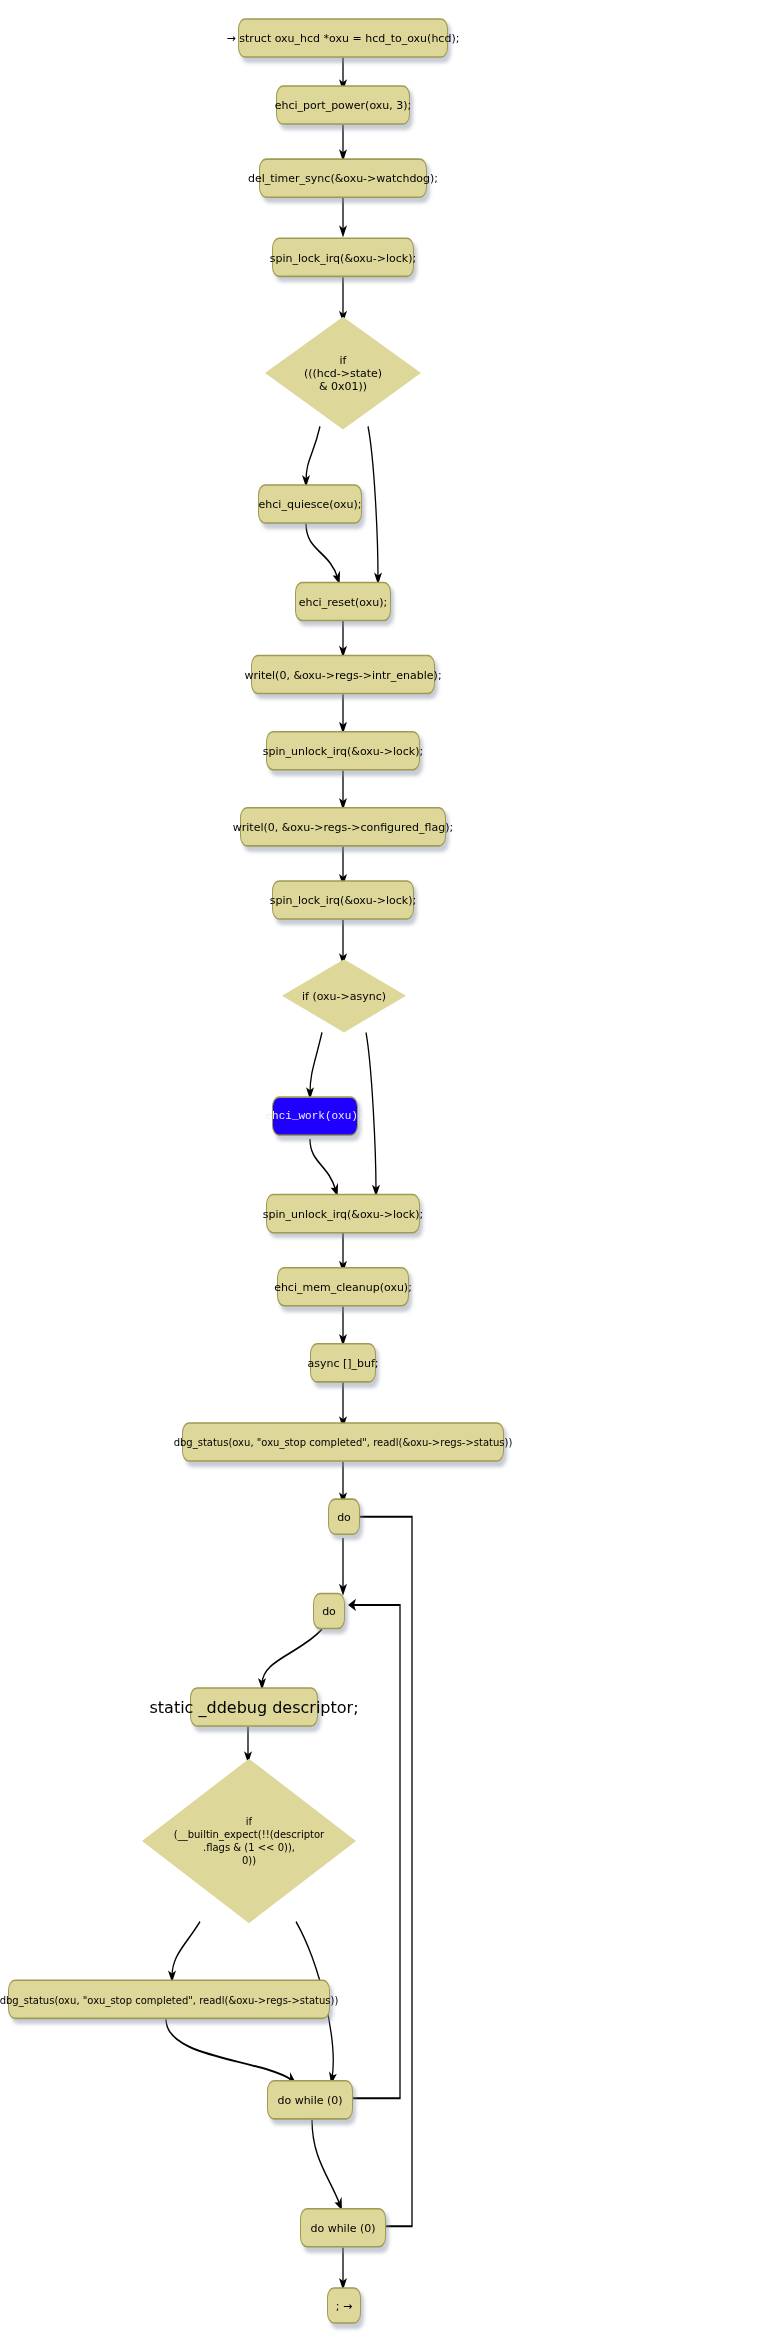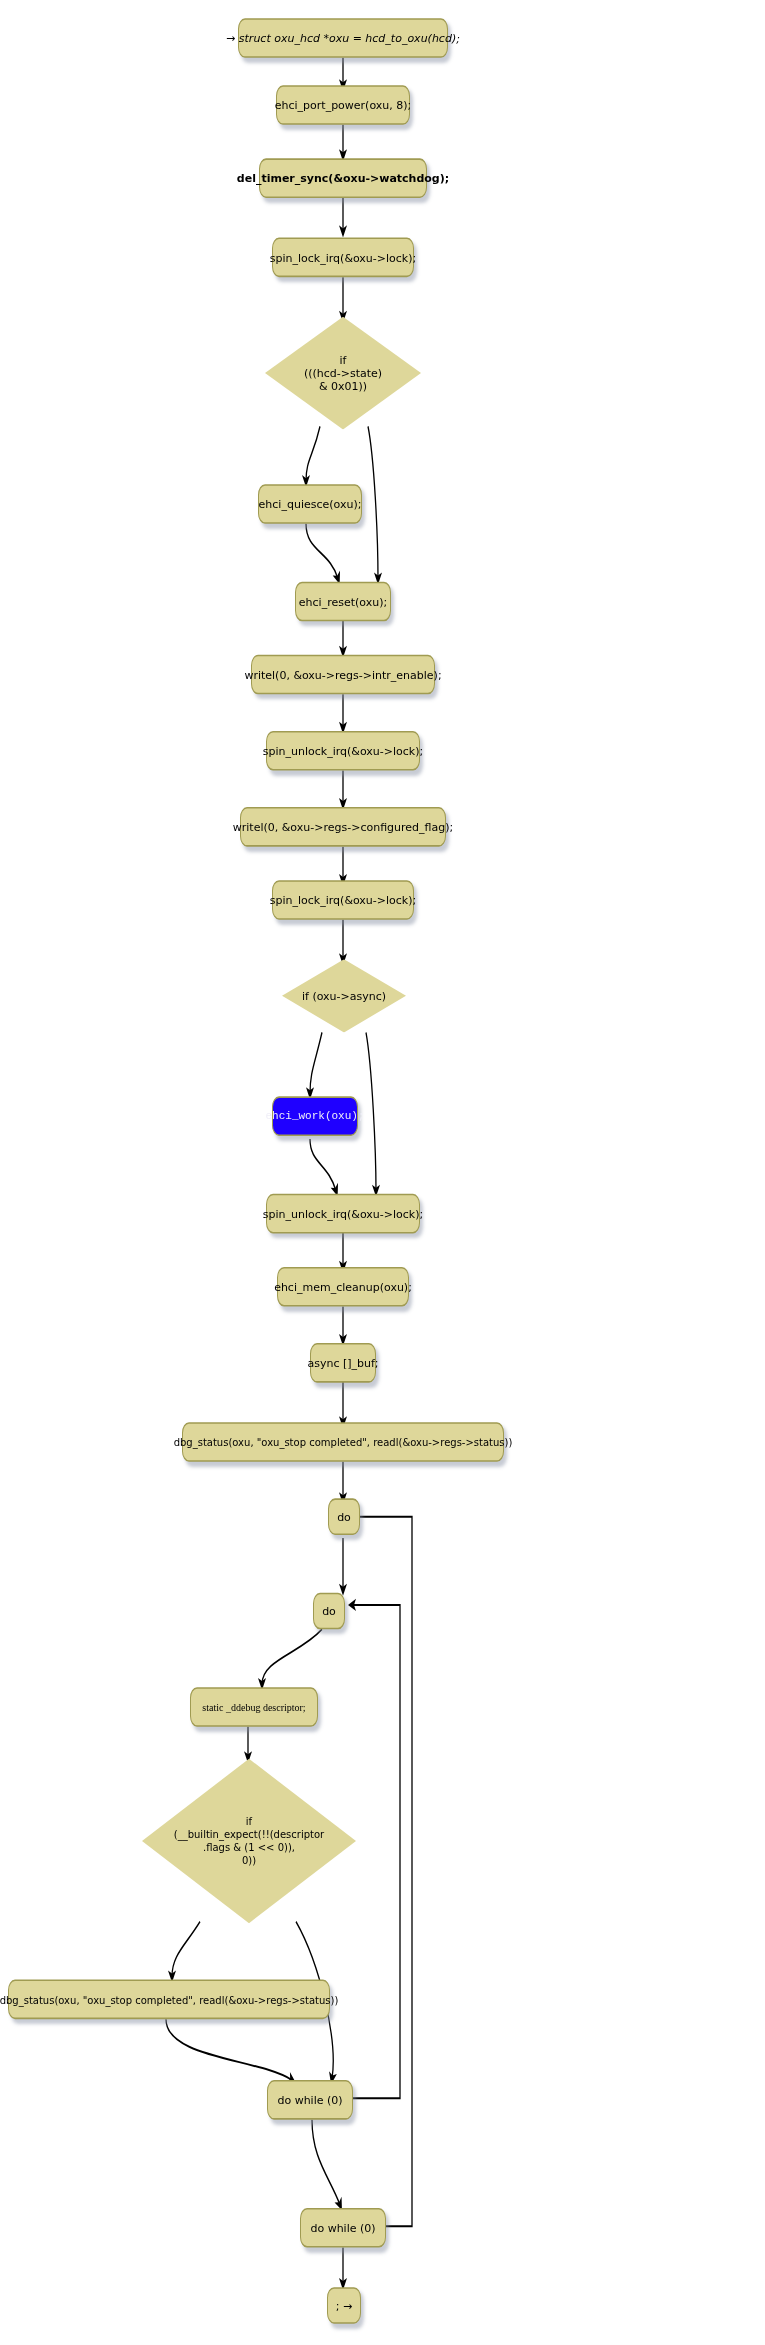--- a/index.html
+++ b/index.html
@@ -131,29 +131,29 @@
 
     <g stroke="#000000" stroke-width="1.3" fill="none">
 
       <path d="M353,1378 L400,1378 L400,1054 L352,1054" marker-end="url(#ah)"></path>
 
       <path d="M383,1462 L412,1462 L412,996 L354,996" marker-end="url(#ah)"></path>
     </g>
   </svg>
 
   <div class="node act" style="left:238px; top:12px; width:210px; height:26px;">
-    <span class="alabel" style="display: block; transform-origin: center center; transform: scale(1, 0.656716); font-style: italic;">→ struct oxu_hcd *oxu = hcd_to_oxu(hcd);</span>
+    <span class="alabel" style="display: block; transform-origin: center center; transform: scale(1, 0.656716);">→ struct oxu_hcd *oxu = hcd_to_oxu(hcd);</span>
   </div>
 
   <div class="node act" style="left:276px; top:56px; width:134px; height:26px;">
-    <span class="alabel" style="display: block; transform-origin: center center; transform: scale(1, 0.656716);">ehci_port_power(oxu, 8);</span>
+    <span class="alabel" style="display: block; transform-origin: center center; transform: scale(1, 0.656716);">ehci_port_power(oxu, 3);</span>
   </div>
 
   <div class="node act" style="left:259px; top:104px; width:168px; height:26px;">
-    <span class="alabel" style="display: block; transform-origin: center center; transform: scale(1, 0.656716); font-weight: bold;">del_timer_sync(&amp;oxu-&gt;watchdog);</span>
+    <span class="alabel" style="display: block; transform-origin: center center; transform: scale(1, 0.656716);">del_timer_sync(&amp;oxu-&gt;watchdog);</span>
   </div>
 
   <div class="node act" style="left:272px; top:156px; width:142px; height:26px;">
     <span class="alabel" style="display: block; transform-origin: center center; transform: scale(1, 0.656716);">spin_lock_irq(&amp;oxu-&gt;lock);</span>
   </div>
 
   <div class="node diam" style="left:265px; top:208px; width:156px; height:74px;">
     <span class="dlabel" style="display: block; transform-origin: center center; transform: scale(1, 0.656716);">if
 (((hcd-&gt;state)
 &amp; 0x01))</span>
@@ -209,21 +209,21 @@
 
   <div class="node act" style="left:328px; top:984px; width:32px; height:24px;">
     <span class="alabel" style="display: block; transform-origin: center center; transform: scale(1, 0.656716);">do</span>
   </div>
 
   <div class="node act" style="left:313px; top:1046px; width:32px; height:24px;">
     <span class="alabel" style="display: block; transform-origin: center center; transform: scale(1, 0.656716);">do</span>
   </div>
 
   <div class="node act" style="left:190px; top:1108px; width:128px; height:26px;">
-    <span class="alabel" style="font-size: 10px; display: block; transform-origin: center center; transform: scale(1, 0.656716); font-family: Liberation Serif, serif;">static _ddebug descriptor;</span>
+    <span class="alabel" style="font-size: 16px; display: block; transform-origin: center center; transform: scale(1, 0.656716);">static _ddebug descriptor;</span>
   </div>
 
   <div class="node diam" style="left:142px; top:1155px; width:214px; height:108px;">
     <span class="dlabel" style="font-size: 10px; line-height: 13px; display: block; transform-origin: center center; transform: scale(1, 0.656716);">if
 (__builtin_expect(!!(descriptor
 .flags &amp; (1 &lt;&lt; 0)),
 0))</span>
   </div>
 
   <div class="node act" style="left:8px; top:1300px; width:322px; height:26px;">

